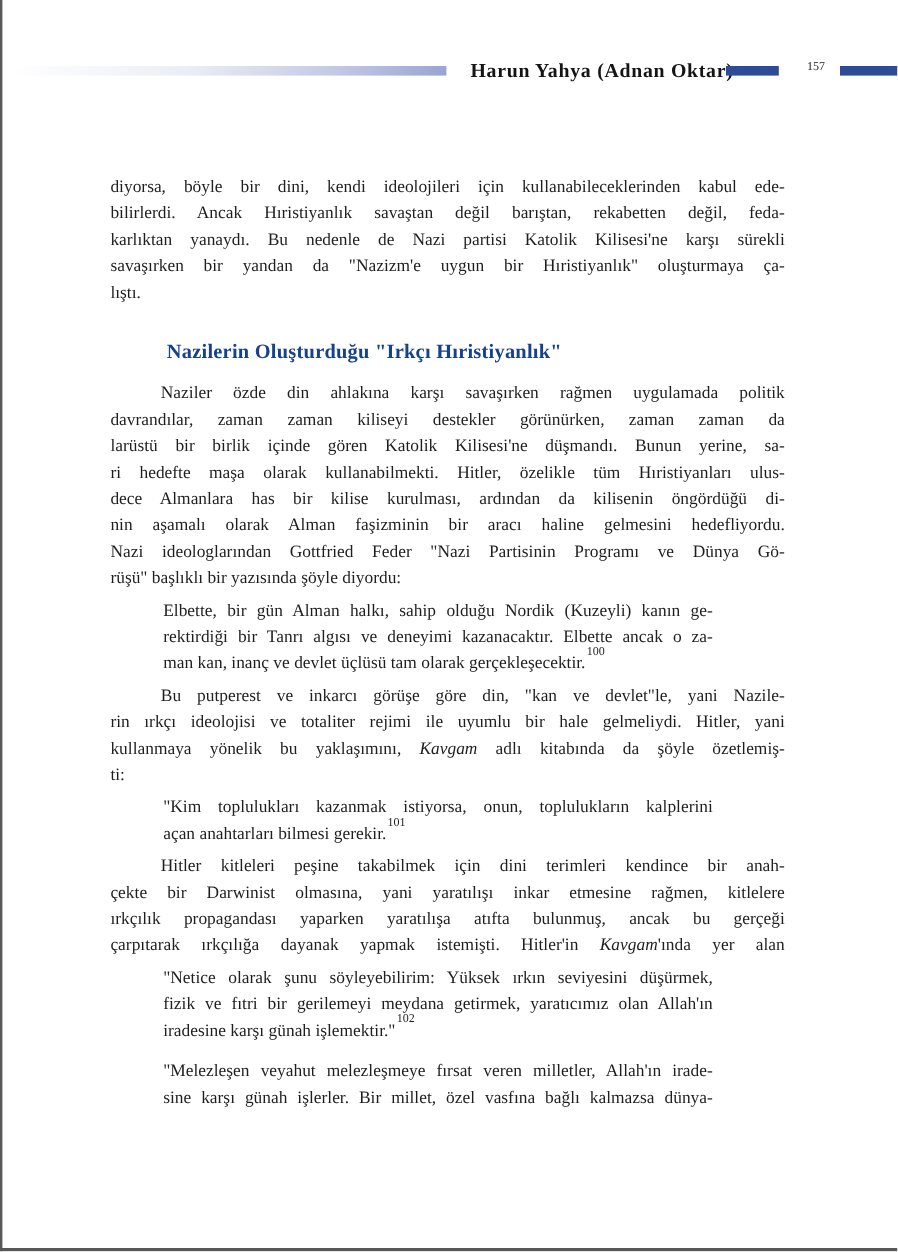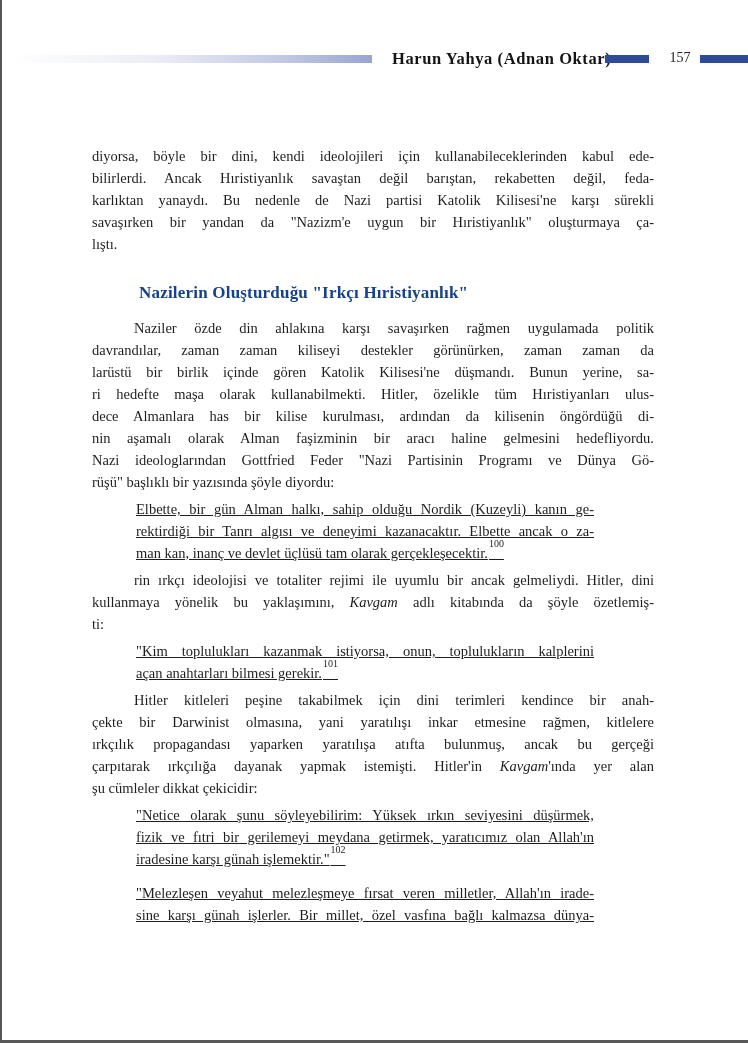--- a/index.html
+++ b/index.html
@@ -23,30 +23,30 @@
 
   
   .grad-bar{position:absolute;left:8px;top:55px;width:364px;height:8px;
     background:linear-gradient(to right,#ffffff 0%,#eceef6 40%,#c2c9e4 75%,var(--grad-end) 100%);}
   .header-title{position:absolute;left:392px;top:49px;width:215px;
     font-size:16.5px;font-weight:bold;letter-spacing:0.6px;color:#141414;white-space:nowrap;}
   .bar{position:absolute;top:55px;height:8px;background:var(--accent);}
   .bar1{left:605px;width:44px;}
   .bar2{left:700px;width:48px;}
   .page-num{position:absolute;left:662px;top:50px;width:36px;text-align:center;
-    font-size:14px;color:#222;}
+    font-size:10px;color:#222;}
 
   
   .body{position:absolute;left:92px;top:145px;width:562px;
     font-size:14.5px;line-height:22px;}
   .jline{text-align:justify;text-align-last:justify;}
   .jline.lastline{text-align-last:left;}
   .para{margin:0 0 5px 0;}
   .para.indent .jline:first-child{text-indent:42px;}
-  .quote{margin:0 60px 5px 44px;text-decoration:underline;}
+  .quote{margin:0 60px 5px 44px;}
   .quote.gap{margin-top:12px;}
   h2.section-heading{
     margin:26px 0 12px 0;padding-left:47px;
     font-size:17px;line-height:24px;font-weight:bold;color:var(--heading);
     letter-spacing:0.2px;
   }
   sup{font-size:10px;line-height:0;position:relative;top:-5px;margin-left:1px;}
   i{font-style:italic;}
 </style>
 </head>
@@ -82,34 +82,34 @@
         <div class="jline">nin aşamalı olarak Alman faşizminin bir aracı haline gelmesini hedefliyordu.</div>
         <div class="jline">Nazi ideologlarından Gottfried Feder "Nazi Partisinin Programı ve Dünya Gö-</div>
         <div class="jline lastline">rüşü" başlıklı bir yazısında şöyle diyordu:</div>
       </div>
       <div class="quote">
         <div class="jline">Elbette, bir gün Alman halkı, sahip olduğu Nordik (Kuzeyli) kanın ge-</div>
         <div class="jline">rektirdiği bir Tanrı algısı ve deneyimi kazanacaktır. Elbette ancak o za-</div>
         <div class="jline lastline">man kan, inanç ve devlet üçlüsü tam olarak gerçekleşecektir.<sup>100</sup></div>
       </div>
       <div class="para indent">
-        <div class="jline">rin ırkçı ideolojisi ve totaliter rejimi ile uyumlu bir ancak gelmeliydi. Hitler, dini</div>
+        <div class="jline">Bu putperest ve inkarcı görüşe göre din, "kan ve devlet"le, yani Nazile-</div>
+        <div class="jline">rin ırkçı ideolojisi ve totaliter rejimi ile uyumlu bir hale gelmeliydi. Hitler, yani</div>
         <div class="jline">kullanmaya yönelik bu yaklaşımını, <i>Kavgam</i> adlı kitabında da şöyle özetlemiş-</div>
         <div class="jline lastline">ti:</div>
       </div>
       <div class="quote">
         <div class="jline">"Kim toplulukları kazanmak istiyorsa, onun, toplulukların kalplerini</div>
         <div class="jline lastline">açan anahtarları bilmesi gerekir.<sup>101</sup></div>
       </div>
       <div class="para indent">
         <div class="jline">Hitler kitleleri peşine takabilmek için dini terimleri kendince bir anah-</div>
         <div class="jline">çekte bir Darwinist olmasına, yani yaratılışı inkar etmesine rağmen, kitlelere</div>
         <div class="jline">ırkçılık propagandası yaparken yaratılışa atıfta bulunmuş, ancak bu gerçeği</div>
         <div class="jline">çarpıtarak ırkçılığa dayanak yapmak istemişti. Hitler'in <i>Kavgam</i>'ında yer alan</div>
-        <div class="jline lastline">şu cümleler dikkat çekicidir:</div>
       </div>
       <div class="quote">
         <div class="jline">"Netice olarak şunu söyleyebilirim: Yüksek ırkın seviyesini düşürmek,</div>
         <div class="jline">fizik ve fıtri bir gerilemeyi meydana getirmek, yaratıcımız olan Allah'ın</div>
         <div class="jline lastline">iradesine karşı günah işlemektir."<sup>102</sup></div>
       </div>
       <div class="quote gap">
         <div class="jline">"Melezleşen veyahut melezleşmeye fırsat veren milletler, Allah'ın irade-</div>
         <div class="jline">sine karşı günah işlerler. Bir millet, özel vasfına bağlı kalmazsa dünya-</div>
       </div>

